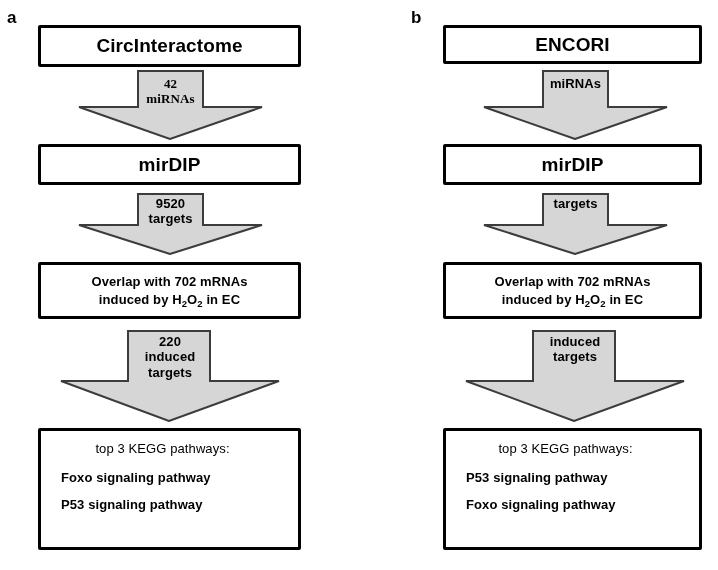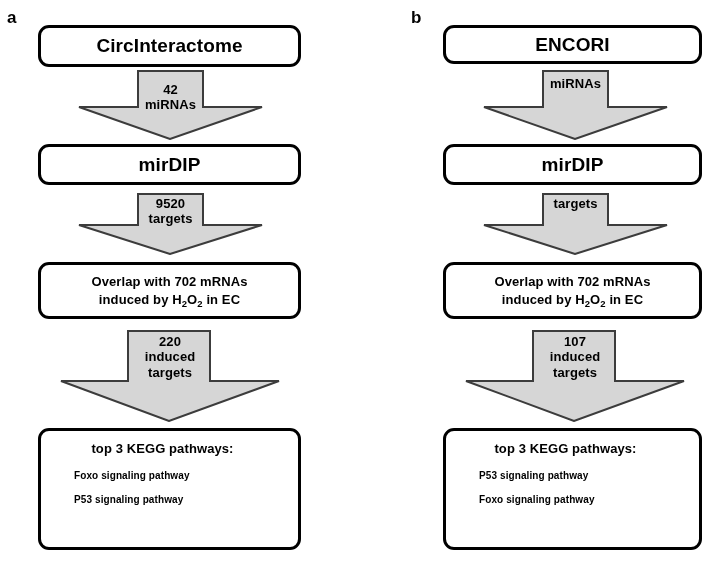--- a/index.html
+++ b/index.html
@@ -44,21 +44,21 @@
   }
   .panel-a .panel-label { left: 7px; }
   .panel-b .panel-label { left: 11px; }
 
   
   .node {
     position: absolute;
     box-sizing: border-box;
     background: #ffffff;
     border: 3px solid #000000;
-    border-radius: 11px;
+    border-radius: 2px;
     display: flex;
     flex-direction: column;
     align-items: center;
     justify-content: center;
     text-align: center;
   }
   .node-title {
     font-size: 19px;
     font-weight: bold;
     letter-spacing: 0.1px;
@@ -78,39 +78,39 @@
   }
 
   
   .kegg {
     align-items: stretch;
     justify-content: flex-start;
     padding: 10px 0 0 0;
   }
   .kegg-heading {
     font-size: 13px;
-    font-weight: bold;
+    font-weight: normal;
     text-align: center;
     line-height: 1.2;
     padding-right: 14px;
     letter-spacing: 0.1px;
   }
   .kegg-list {
     margin: 0;
     padding: 0;
     list-style: none;
     margin-top: 14px;
   }
   .kegg-list li {
-    font-size: 10px;
+    font-size: 13px;
     font-weight: bold;
     text-align: left;
     line-height: 1.0;
     letter-spacing: 0.1px;
-    padding-left: 33px;
+    padding-left: 20px;
     margin-bottom: 14px;
     white-space: nowrap;
   }
 
   
   .arrow {
     position: absolute;
     display: block;
   }
   .arrow svg { display: block; width: 100%; height: 100%; }
@@ -142,21 +142,21 @@
     <div class="panel-label">a</div>
 
     <div class="node" style="left:38px; top:25px; width:263px; height:42px;">
       <div class="node-title">CircInteractome</div>
     </div>
 
     <div class="arrow" style="left:78px; top:70px; width:185px; height:70px;">
       <svg viewBox="0 0 185 70" preserveAspectRatio="none" aria-hidden="true">
         <polygon class="arrow-poly" points="60,1 125,1 125,37 184,37 92,69 1,37 60,37"></polygon>
       </svg>
-      <div class="arrow-label" style="top:12px;">
+      <div class="arrow-label" style="top:6px;font-family:Liberation Serif, serif;">
         <div>42</div>
         <div>miRNAs</div>
       </div>
     </div>
 
     <div class="node" style="left:38px; top:144px; width:263px; height:41px;">
       <div class="node-title">mirDIP</div>
     </div>
 
     <div class="arrow" style="left:78px; top:193px; width:185px; height:62px;">
@@ -232,21 +232,20 @@
       <div class="node-text">
         <span>induced by H</span><sub>2</sub><span>O</span><sub>2</sub><span> in EC</span>
       </div>
     </div>
 
     <div class="arrow" style="left:65px; top:330px; width:220px; height:92px;">
       <svg viewBox="0 0 220 92" preserveAspectRatio="none" aria-hidden="true">
         <polygon class="arrow-poly" points="68,1 150,1 150,51 219,51 109,91 1,51 68,51"></polygon>
       </svg>
       <div class="arrow-label" style="top:4px;">
-        <div>107</div>
         <div>induced</div>
         <div>targets</div>
       </div>
     </div>
 
     <div class="node kegg" style="left:43px; top:428px; width:259px; height:122px;">
       <div class="kegg-heading">top 3 KEGG pathways:</div>
       <ul class="kegg-list">
         <li>P53 signaling pathway</li>
         <li>Foxo signaling pathway</li>

